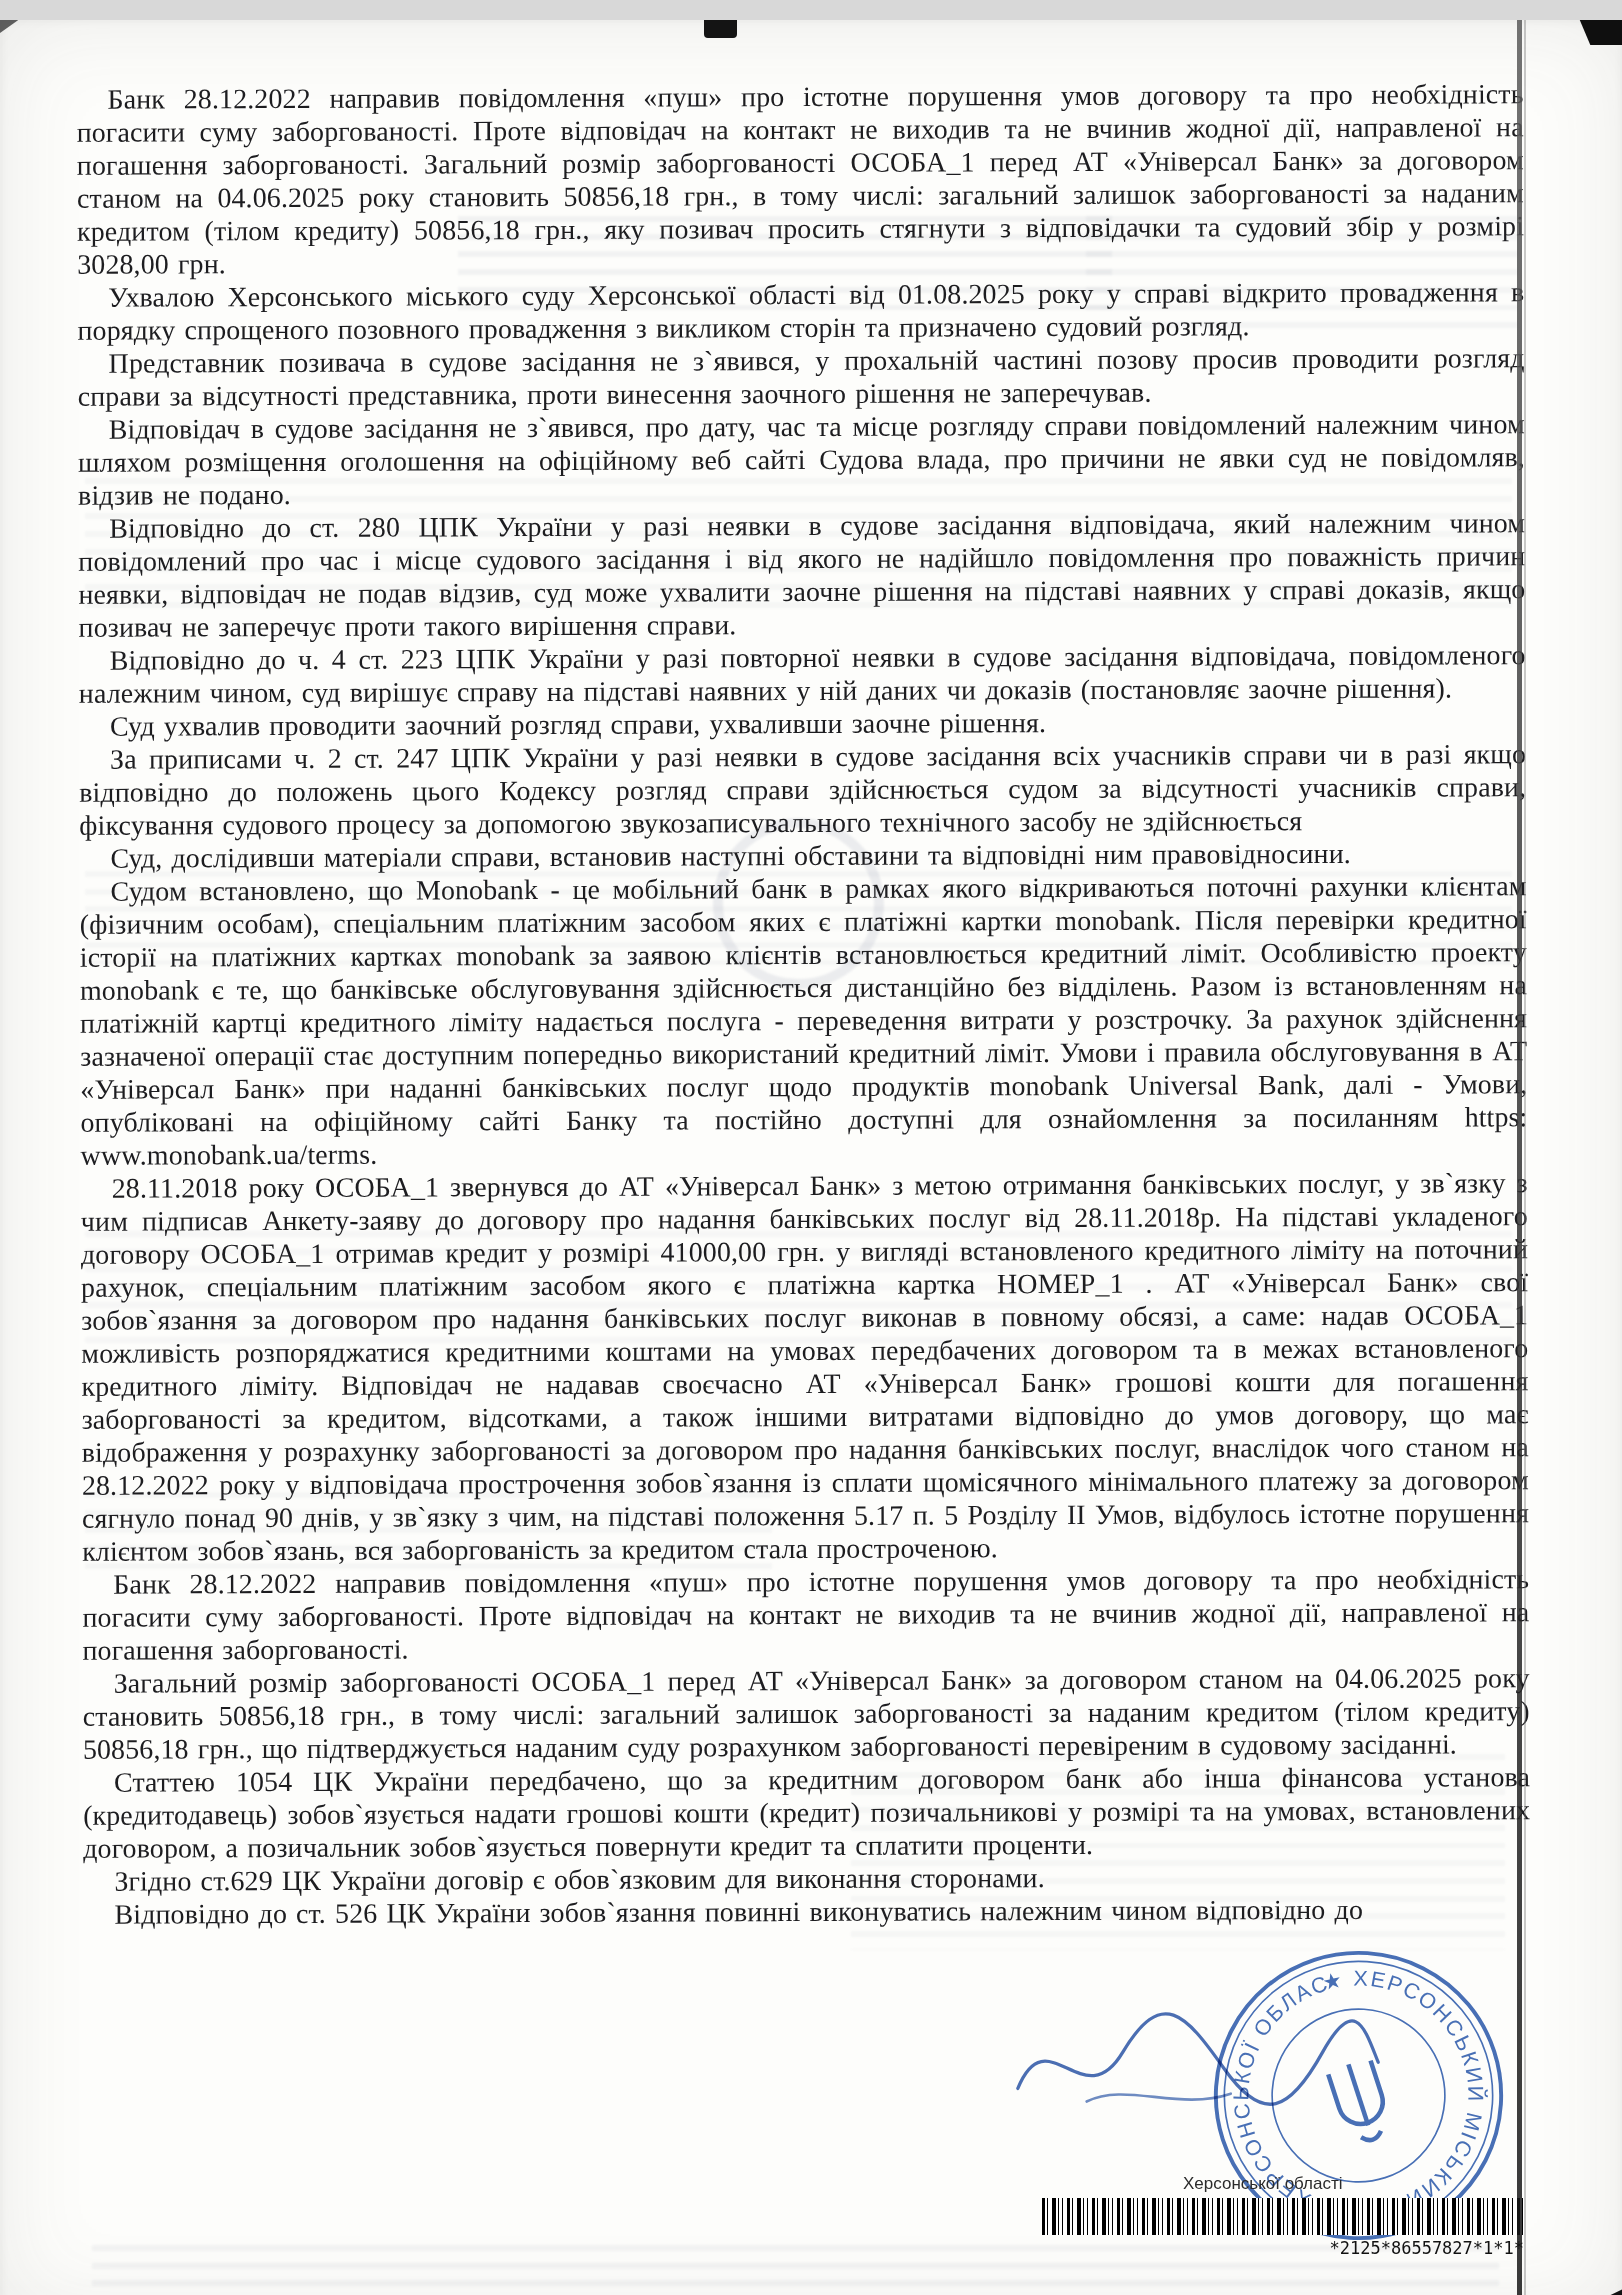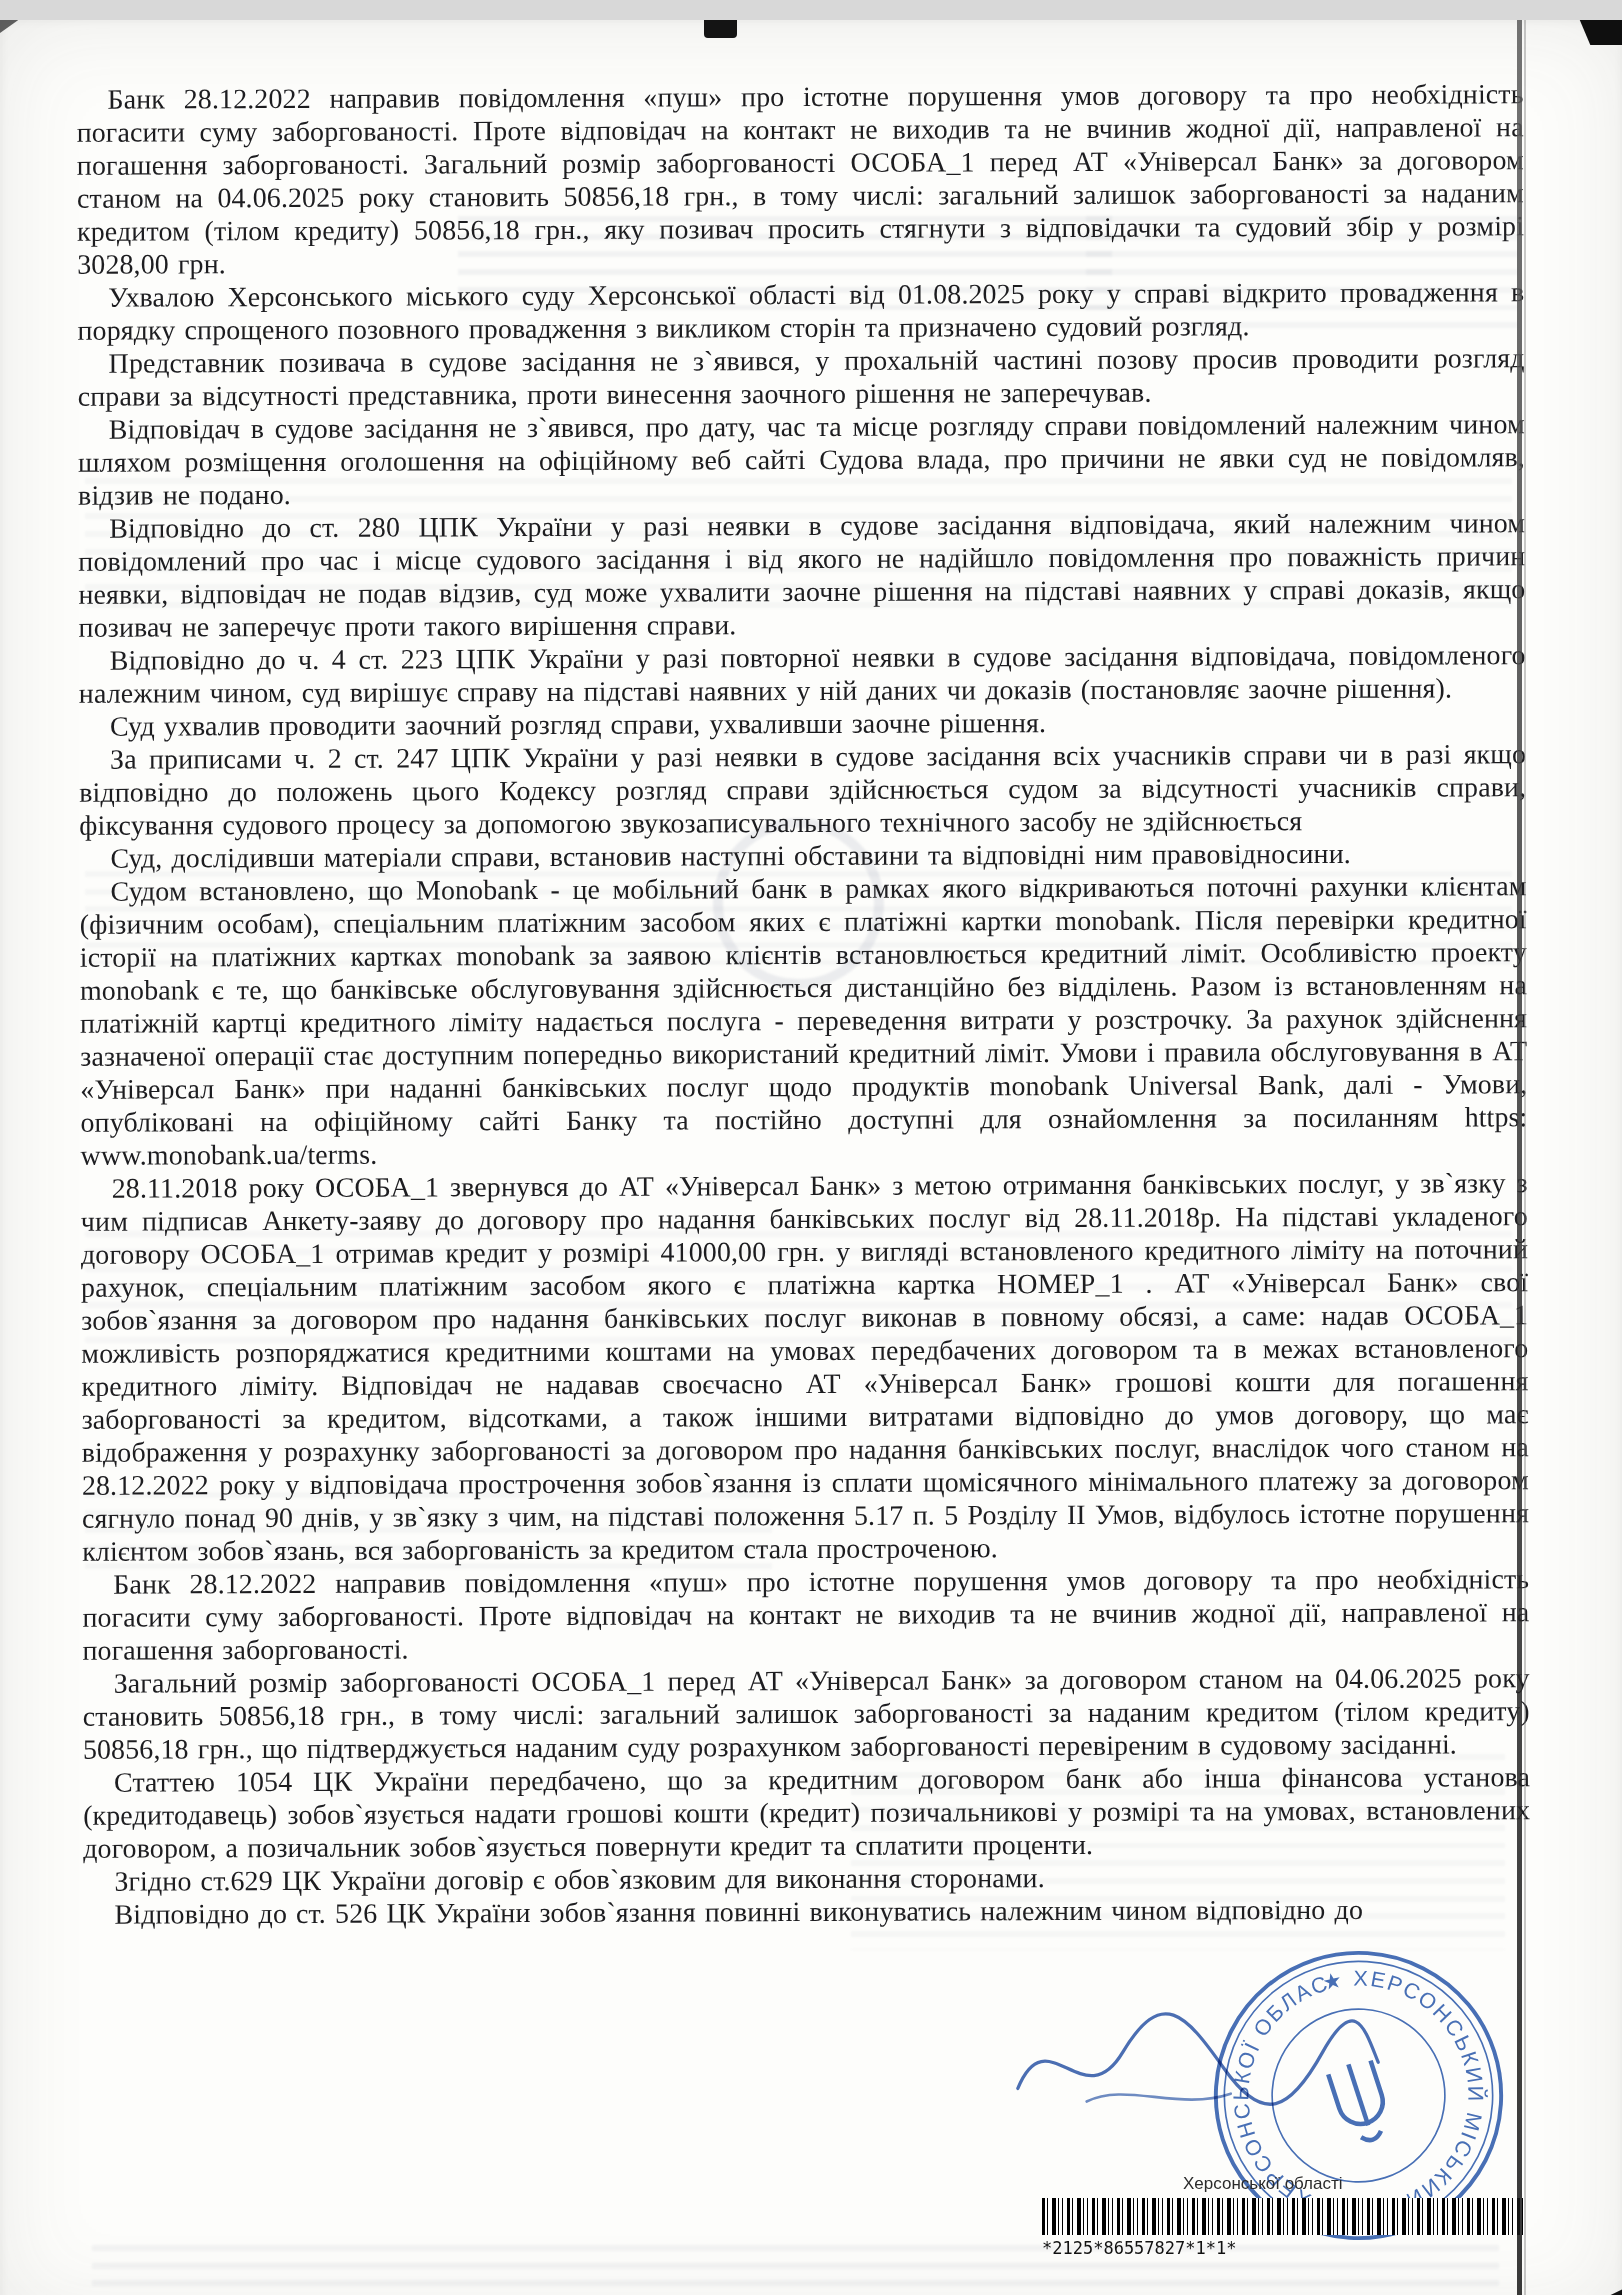--- a/index.html
+++ b/index.html
@@ -51,21 +51,21 @@
   }
   .barcode{
     position:absolute;left:1042px;top:2178px;width:482px;height:37px;z-index:5;
     background:repeating-linear-gradient(90deg,
       #000 0 2.6px,#fff 2.6px 4.6px,#000 4.6px 5.9px,#fff 5.9px 9.8px,
       #000 9.8px 13.7px,#fff 13.7px 15.7px,#000 15.7px 17px,#fff 17px 19.6px,
       #000 19.6px 21px,#fff 21px 25px);
   }
   .barcode-text{
     position:absolute;left:1042px;top:2218px;width:482px;z-index:5;
-    text-align:left;font-family:"DejaVu Sans Mono",monospace;
+    text-align:right;font-family:"DejaVu Sans Mono",monospace;
     font-size:17px;color:#111;
   }
   
   .art{position:absolute;z-index:6;pointer-events:none;}
   .edge-line{left:1517px;top:0;width:4.6px;height:2295px;
     background:linear-gradient(180deg,#5a5a5a,#2c2c2c 60%,#161616);opacity:.85;}
   .edge-line2{left:1524px;top:0;width:2px;height:2295px;background:#777;opacity:.4;}
   .m-tl{left:0;top:0;width:18.3px;height:13px;background:#3a3a3a;
     clip-path:polygon(0 0,100% 0,0 100%);opacity:.8;}
   .m-tc{left:704px;top:0;width:33px;height:17.7px;background:#141414;border-radius:0 0 3.9px 3.9px;}

